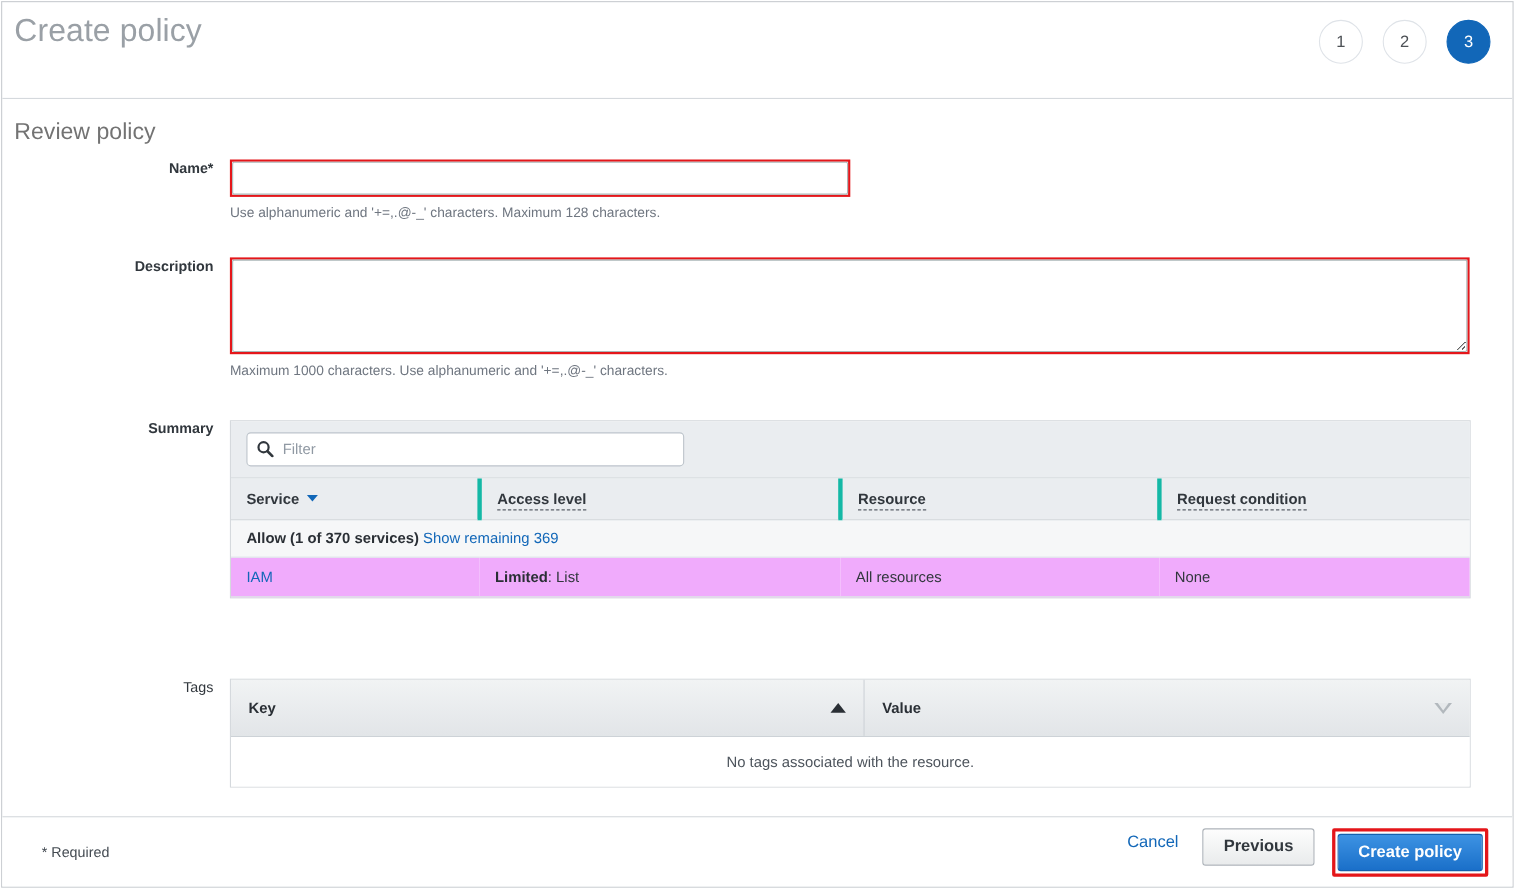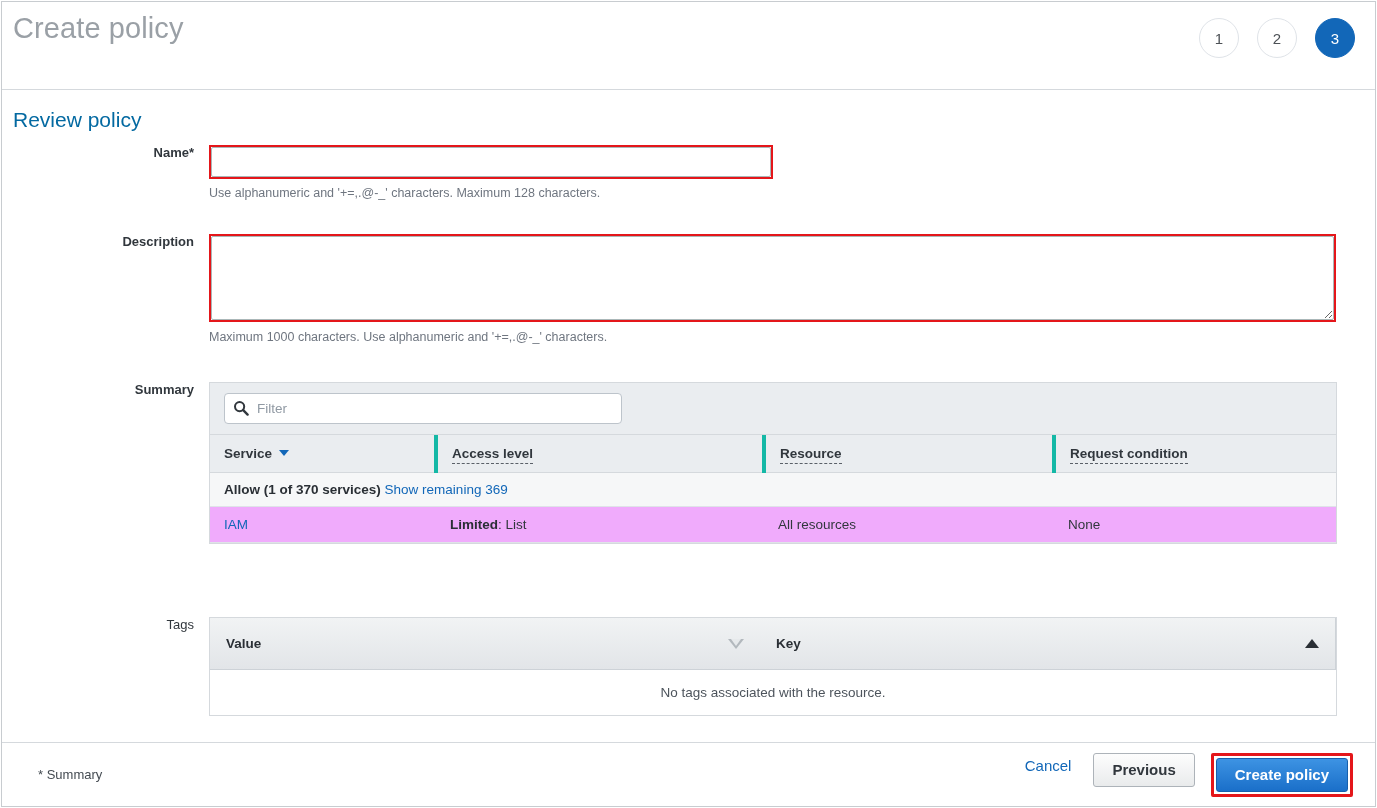--- a/index.html
+++ b/index.html
@@ -66,21 +66,21 @@
   .content {
     position: relative;
     height: 654px;
     padding-top: 0;
   }
   .section-title {
     position: absolute;
     left: 11px; top: 18px;
     font-size: 21px;
     font-weight: 400;
-    color: #0369a1;
+    color: #737373;
   }
 
   .form-row {
     position: absolute;
     left: 0;
     width: 100%;
     display: flex;
   }
   .form-label {
     width: 207px;
@@ -413,38 +413,38 @@
           </table>
         </div>
       </div>
     </div>
 
     <div class="form-row" style="top:527px;">
       <div class="form-label light">Tags</div>
       <div class="field-col" style="width:1128px; flex:0 0 1128px;">
         <div class="panel">
           <div class="tags-head">
+            <div class="tags-col key">
+              <span>Key</span>
+              <span class="tri-up"></span>
+            </div>
             <div class="tags-col val">
               <span>Value</span>
               <span class="tri-down-outline"></span>
-            </div>
-            <div class="tags-col key">
-              <span>Key</span>
-              <span class="tri-up"></span>
             </div>
           </div>
           <div class="tags-empty">No tags associated with the resource.</div>
         </div>
       </div>
     </div>
 
   </div>
 
   <div class="footer">
-    <div class="required-note">* Summary</div>
+    <div class="required-note">* Required</div>
     <div class="footer-actions">
       <button class="btn-link">Cancel</button>
       <button class="btn btn-secondary">Previous</button>
       <span class="btn-hl">
         <button class="btn btn-primary">Create policy</button>
       </span>
     </div>
   </div>
 
 </div>

